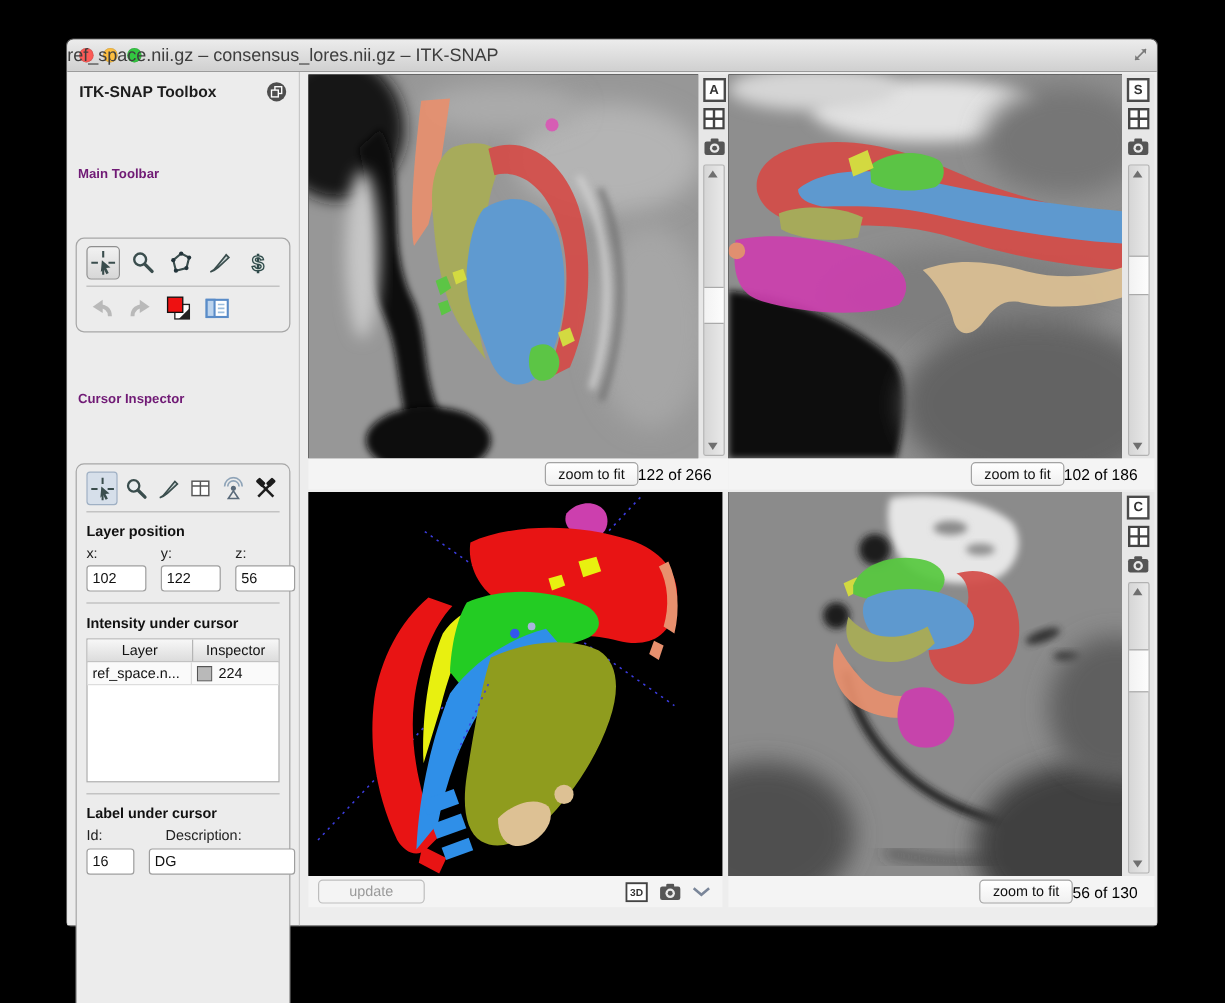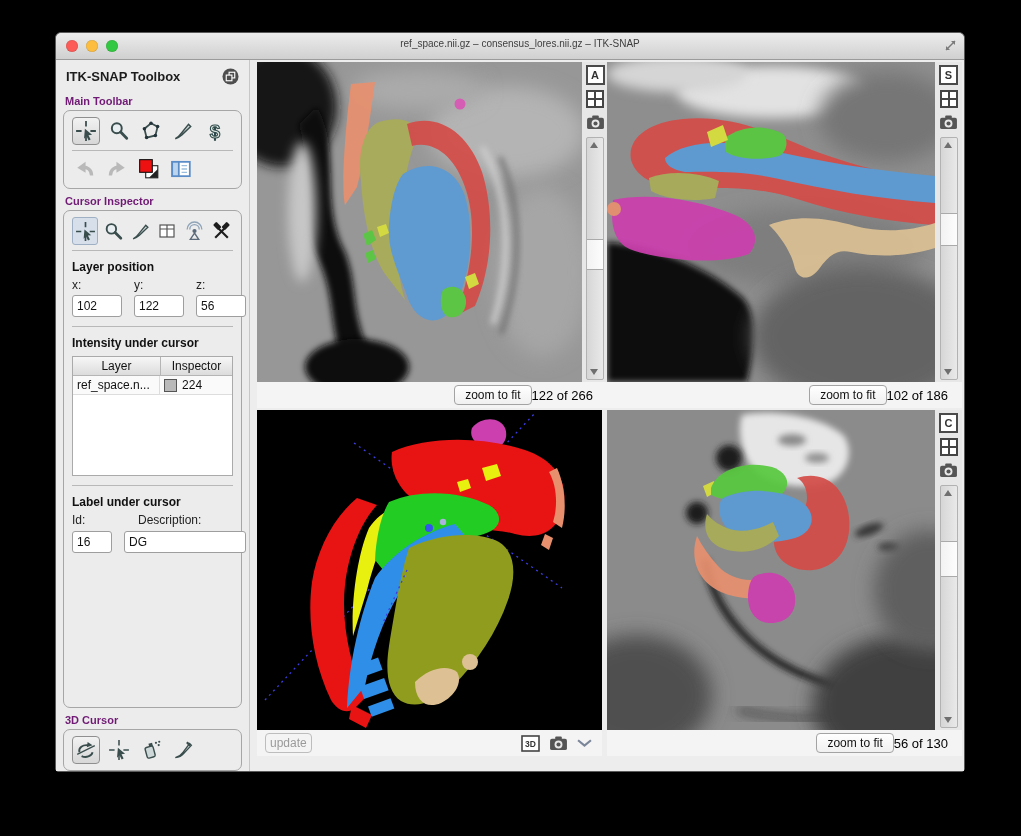--- a/index.html
+++ b/index.html
@@ -6,25 +6,25 @@
   .canvas{position:relative;width:1021px;height:836px;background:#000;overflow:hidden;
           font-family:"Liberation Sans","DejaVu Sans",sans-serif;}
   .window{position:absolute;left:55px;top:32px;width:908px;height:738px;background:#ececec;
           border:1px solid #5a5a5a;border-radius:6px 6px 4px 4px;box-shadow:0 12px 40px rgba(0,0,0,.7);}
   
   .titlebar{position:relative;height:26px;background:linear-gradient(#ececec,#d0d0d0);
             border-bottom:1px solid #9b9b9b;border-radius:6px 6px 0 0;}
   .lights{position:absolute;left:10px;top:7px;display:flex;gap:8px;}
   .light{width:12px;height:12px;border-radius:50%;box-shadow:inset 0 0 1px rgba(0,0,0,.4);}
   .light.red{background:#fc5b57;}.light.yellow{background:#fdbe3f;}.light.green{background:#33c841;}
-  .win-title{position:absolute;left:0;right:0;top:5px;text-align:center;font-size:10px;color:#3e3e3e;padding-left:20px;}
+  .win-title{position:absolute;left:0;right:0;top:5px;text-align:left;font-size:15px;color:#3e3e3e;}
   .resize-icon{position:absolute;right:6px;top:5px;}
   
   .body-row{display:flex;height:711px;}
-  .sidebar{width:193px;background:#ececec;border-right:1px solid #c7c7c7;display:flex;flex-direction:column;}
+  .sidebar{width:193px;background:#ececec;border-right:1px solid #c7c7c7;display:flex;flex-direction:column;gap:44px;}
   .main{position:relative;flex:1;background:#ededed;}
   
   .tb-header{display:flex;align-items:center;justify-content:space-between;padding:8px 10px 4px 10px;}
   .tb-title{font-size:13px;font-weight:bold;color:#1c1c1c;}
   .section-label{font-size:11px;font-weight:bold;color:#701a75;margin:6px 0 3px 9px;}
   .groupbox{border:1px solid #a6a6a6;border-radius:7px;margin:0 7px;background:#ececec;padding:4px 6px;}
   .toolrow{display:flex;align-items:center;gap:6px;padding:2px 2px;}
   .tool-btn{width:26px;height:26px;display:flex;align-items:center;justify-content:center;border-radius:4px;}
   .tool-btn.selected{border:1px solid #8f8f8f;background:linear-gradient(#f2f2f2,#d7d7d7);}
   .tool-btn.selected-blue{border:1px solid #9fb0c4;background:#d6dfea;border-radius:3px;}
@@ -60,21 +60,21 @@
   .sb-arrow.up{top:4px;border-bottom:6px solid #6f6f6f;}
   .sb-arrow.down{bottom:4px;border-top:6px solid #6f6f6f;}
   .sb-thumb{position:absolute;left:0px;right:0px;background:linear-gradient(90deg,#f2f2f2,#fdfdfd);
             border-top:1px solid #aaa;border-bottom:1px solid #aaa;}
   .vp-bar{position:absolute;height:26px;background:#f4f4f4;display:flex;align-items:center;}
   .vp-bar.right-cluster{justify-content:flex-end;padding-right:14px;box-sizing:border-box;}
   .zoom-btn{font-size:12px;color:#111;background:linear-gradient(#ffffff,#f0f0f0);border:1px solid #a3a3a3;
             border-radius:4px;padding:2px 10px;font-family:"Liberation Sans",sans-serif;}
   .slice-label{font-size:13px;color:#000;}
   .update-btn{font-size:12px;color:#9a9a9a;background:#f4f4f4;border:1px solid #bdbdbd;border-radius:4px;
-              padding:2px 4px;margin-left:8px;font-family:"Liberation Sans",sans-serif;}
+              padding:2px 25px;margin-left:8px;font-family:"Liberation Sans",sans-serif;}
   .bar3d-icons{display:flex;align-items:center;gap:9px;margin-left:auto;padding-right:10px;}
 </style>
 </head>
 <body>
 
 <div class="canvas">
  <div class="window">
 
   <div class="titlebar">
     <div class="lights">

